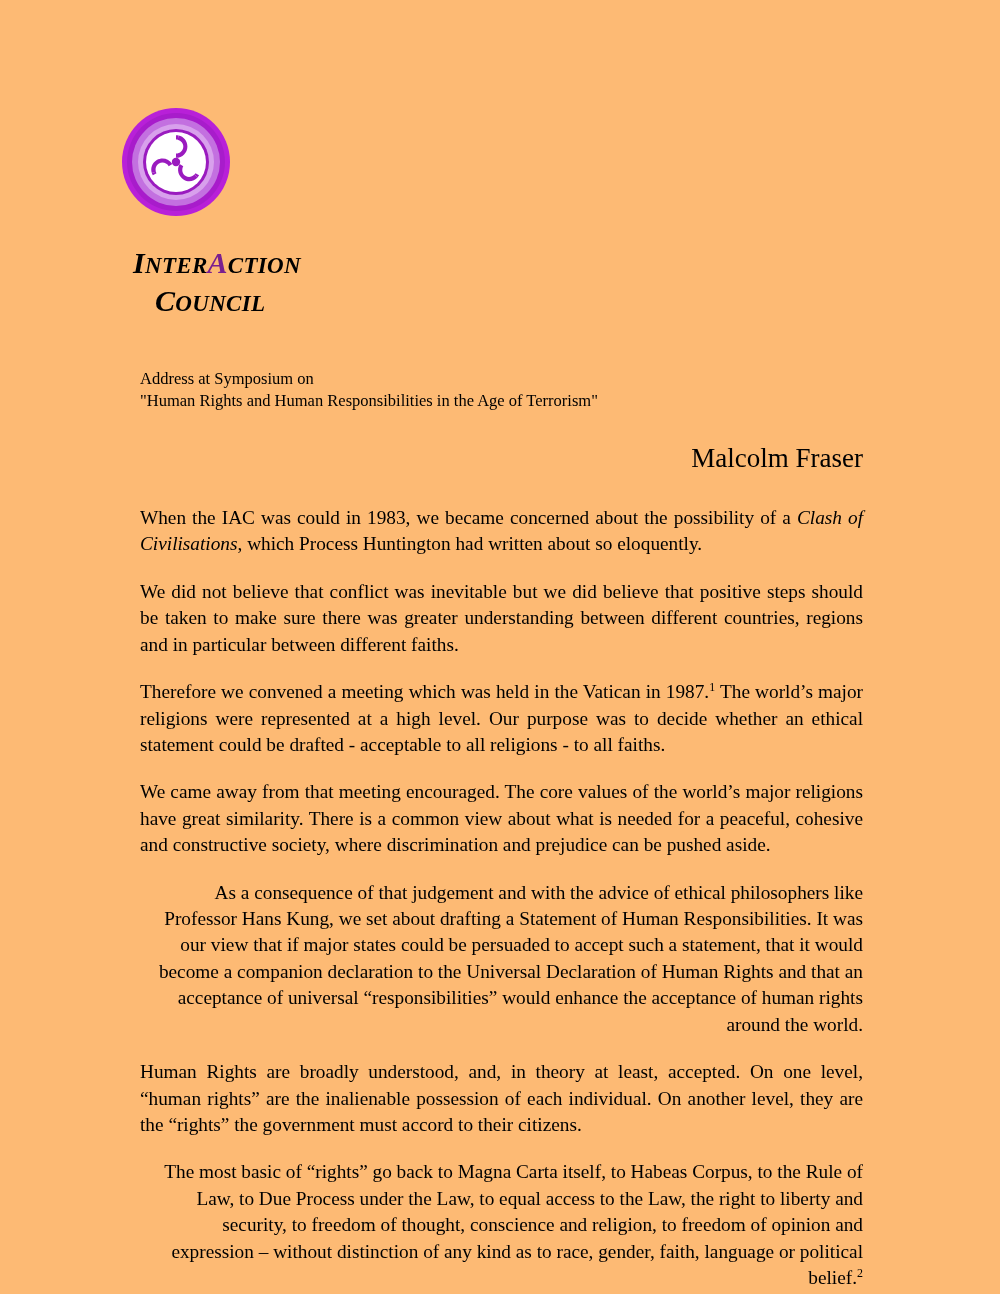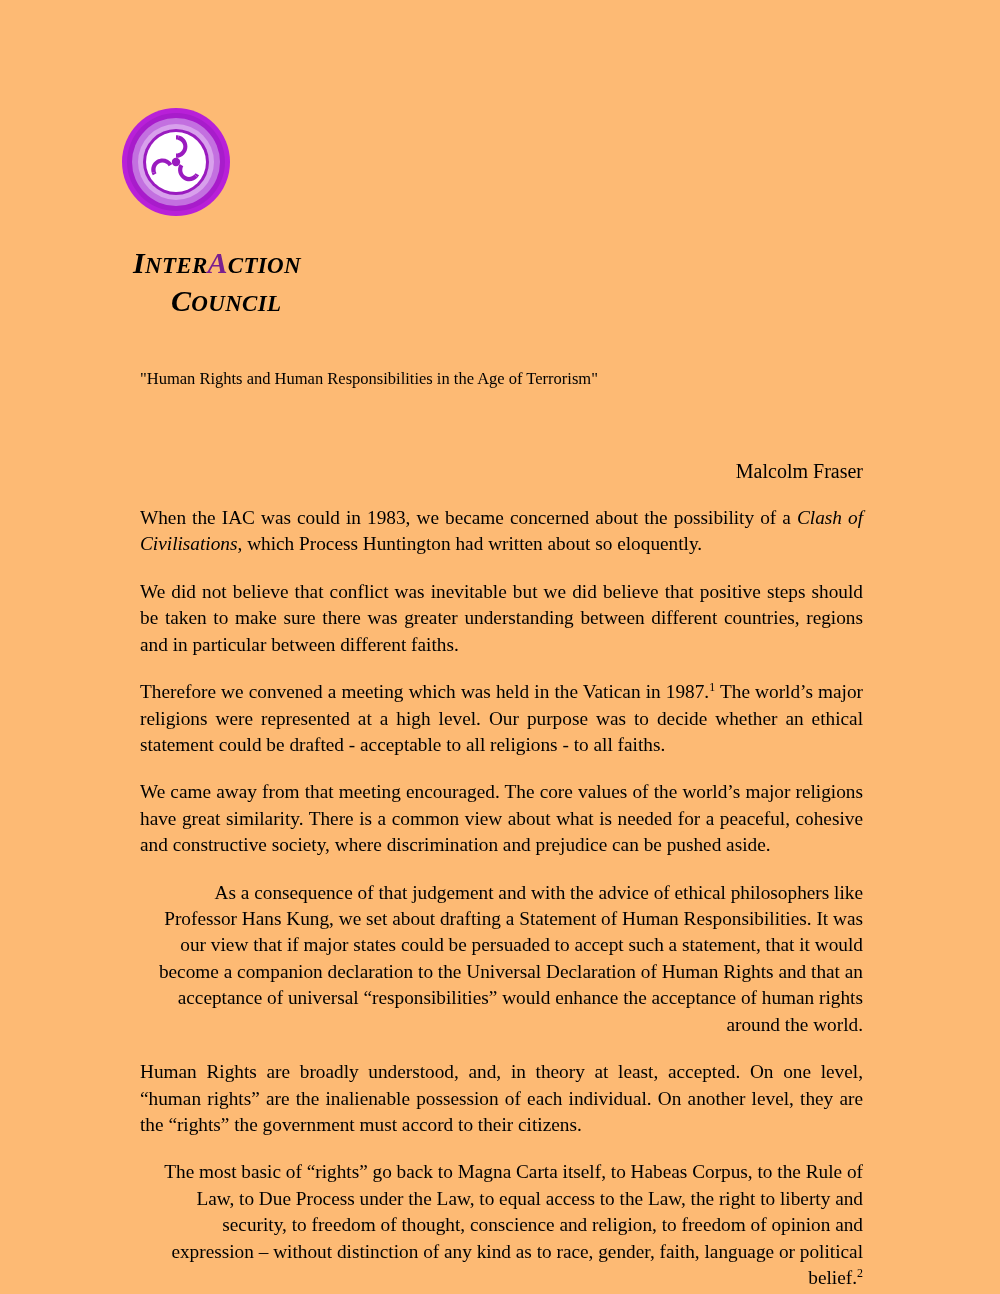--- a/index.html
+++ b/index.html
@@ -53,21 +53,21 @@
     position: absolute;
     left: 133px;
     top: 248px;
     font-family: "Liberation Serif", "DejaVu Serif", serif;
     font-style: italic;
     font-weight: bold;
     line-height: 1.0;
     white-space: nowrap;
   }
   .wm-line1 { font-size: 30px; letter-spacing: 0.3px; }
-  .wm-line2 { font-size: 30px; margin-left: 38px; margin-top: 8px; letter-spacing: 0.3px; }
+  .wm-line2 { font-size: 30px; margin-left: 22px; margin-top: 8px; letter-spacing: 0.3px; }
   .wm-cap  { font-size: 30px; }
   .wm-sc   { font-size: 23px; }
   .wm-a    { color: #7a1f8f; font-size: 30px; }
 
   
   .meta {
     position: absolute;
     left: 140px;
     top: 368px;
     width: 740px;
@@ -76,22 +76,21 @@
   }
   .meta div { white-space: nowrap; }
 
   
   .author {
     position: absolute;
     left: 140px;
     top: 443px;
     width: 723px;
     text-align: right;
-    font-size: 20px;
-    margin-top: 17px;
+    font-size: 27px;
   }
 
   
   .body {
     position: absolute;
     left: 140px;
     top: 505px;
     width: 723px;
   }
   .para {
@@ -173,20 +172,21 @@
       </svg>
     </div>
   </div>
 
   <div class="wordmark">
     <div class="wm-line1"><span class="wm-cap">I</span><span class="wm-sc">NTER</span><span class="wm-a">A</span><span class="wm-sc">CTION</span></div>
     <div class="wm-line2"><span class="wm-cap">C</span><span class="wm-sc">OUNCIL</span></div>
   </div>
 
   <div class="meta">
+    <div>Address at Symposium on</div>
     <div>"Human Rights and Human Responsibilities in the Age of Terrorism"</div>
   </div>
 
   <div class="author">Malcolm Fraser</div>
 
   <div class="body">
 
     <p class="para"><span>When the IAC was could in 1983, we became concerned about the possibility of a </span><span class="it">Clash of Civilisations</span><span>, which Process Huntington had written about so eloquently.</span></p>
 
     <p class="para">We did not believe that conflict was inevitable but we did believe that positive steps should be taken to make sure there was greater understanding between different countries, regions and in particular between different faiths.</p>

